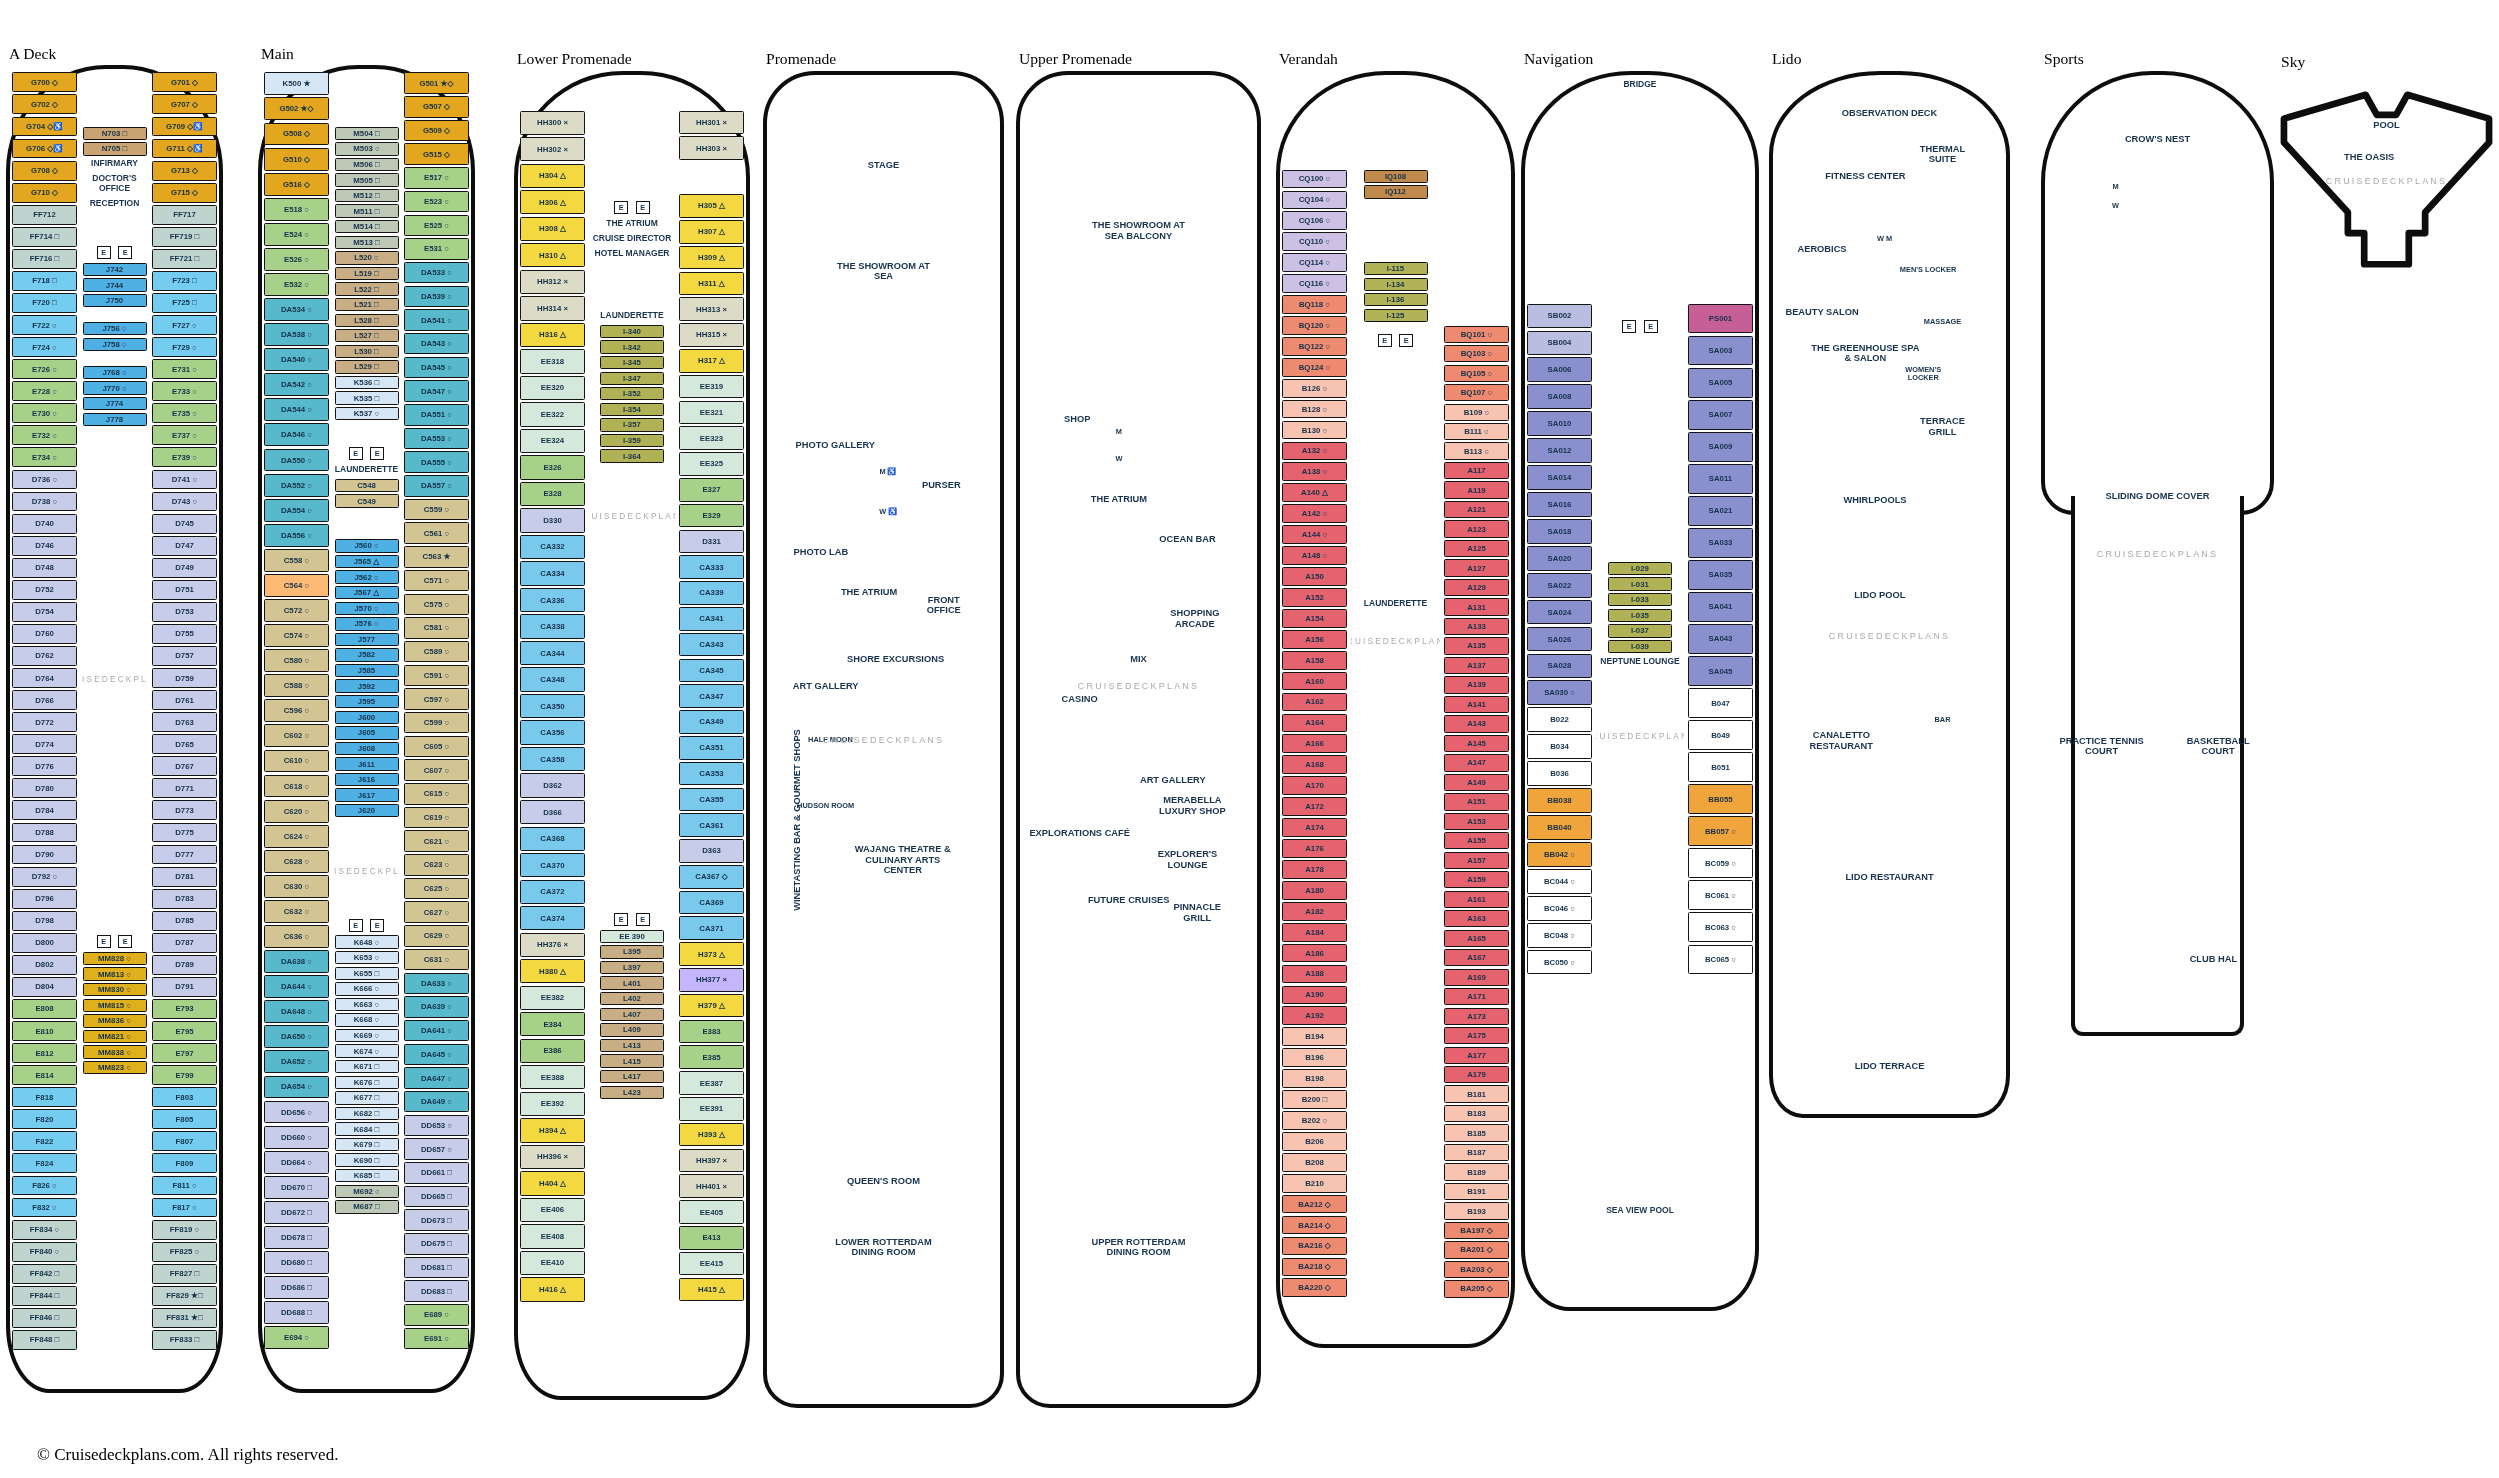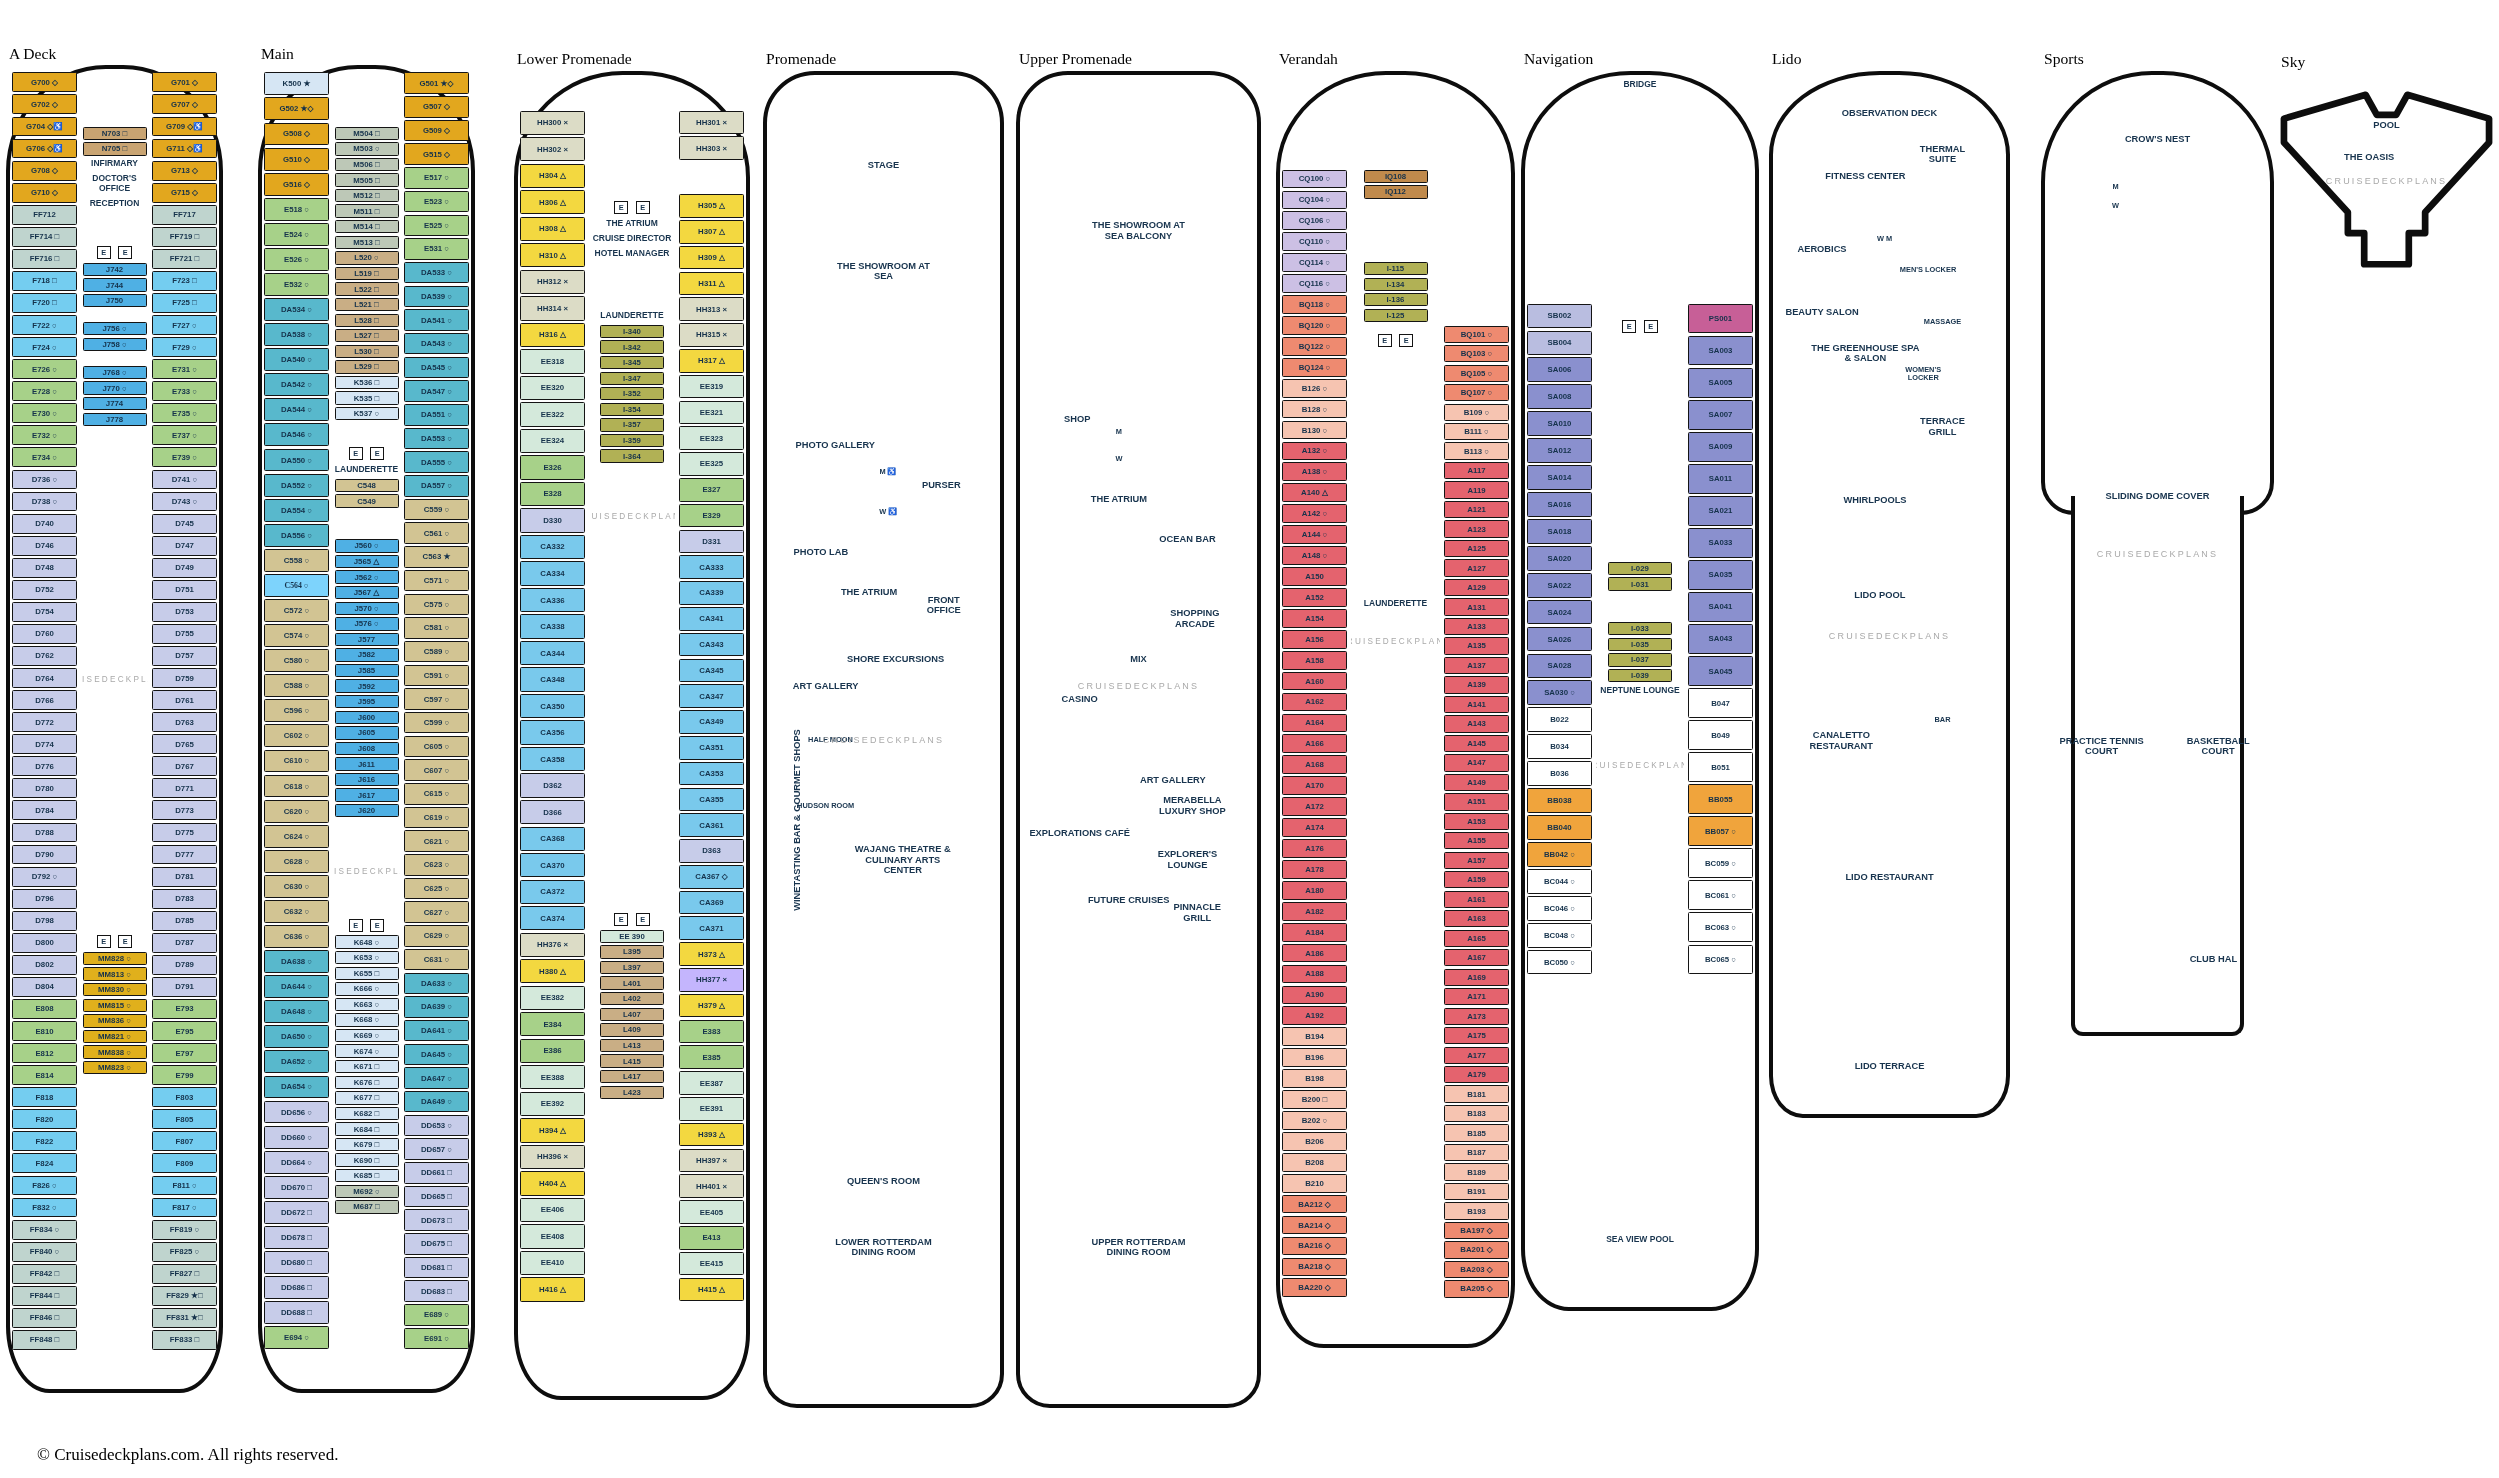--- a/index.html
+++ b/index.html
@@ -232,21 +232,21 @@
             <div class="cabin" style="background: rgb(88, 184, 204);">DA538 ○</div>
             <div class="cabin" style="background: rgb(88, 184, 204);">DA540 ○</div>
             <div class="cabin" style="background: rgb(88, 184, 204);">DA542 ○</div>
             <div class="cabin" style="background: rgb(88, 184, 204);">DA544 ○</div>
             <div class="cabin" style="background: rgb(88, 184, 204);">DA546 ○</div>
             <div class="cabin" style="background: rgb(88, 184, 204);">DA550 ○</div>
             <div class="cabin" style="background: rgb(88, 184, 204);">DA552 ○</div>
             <div class="cabin" style="background: rgb(88, 184, 204);">DA554 ○</div>
             <div class="cabin" style="background: rgb(88, 184, 204);">DA556 ○</div>
             <div class="cabin" style="background: rgb(210, 196, 147);">C558 ○</div>
-            <div class="cabin" style="background: #7dd3fc; font-family: Liberation Serif, serif;">C564 ○</div>
+            <div class="cabin" style="background: #fdba74;">C564 ○</div>
             <div class="cabin" style="background: rgb(210, 196, 147);">C572 ○</div>
             <div class="cabin" style="background: rgb(210, 196, 147);">C574 ○</div>
             <div class="cabin" style="background: rgb(210, 196, 147);">C580 ○</div>
             <div class="cabin" style="background: rgb(210, 196, 147);">C588 ○</div>
             <div class="cabin" style="background: rgb(210, 196, 147);">C596 ○</div>
             <div class="cabin" style="background: rgb(210, 196, 147);">C602 ○</div>
             <div class="cabin" style="background: rgb(210, 196, 147);">C610 ○</div>
             <div class="cabin" style="background: rgb(210, 196, 147);">C618 ○</div>
             <div class="cabin" style="background: rgb(210, 196, 147);">C620 ○</div>
             <div class="cabin" style="background: rgb(210, 196, 147);">C624 ○</div>
@@ -764,21 +764,21 @@
           <div class="mid">
             <div class="mvenue">BRIDGE</div>
             <div class="sp" style="flex: 0 0 223px;"></div>
             <div class="elev">
               <div class="ebox">E</div>
               <div class="ebox">E</div>
             </div>
             <div class="sp" style="flex: 0 0 223px;"></div>
             <div class="cabin" style="background: rgb(177, 177, 85); flex: 0 0 13.4px;">I-029</div>
             <div class="cabin" style="background: rgb(177, 177, 85); flex: 0 0 13.4px;">I-031</div>
-            <div class="cabin" style="background: rgb(177, 177, 85); flex: 0 0 13.4px; margin-top: 29px;">I-033</div>
+            <div class="cabin" style="background: rgb(177, 177, 85); flex: 0 0 13.4px;">I-033</div>
             <div class="cabin" style="background: rgb(177, 177, 85); flex: 0 0 13.4px;">I-035</div>
             <div class="cabin" style="background: rgb(177, 177, 85); flex: 0 0 13.4px;">I-037</div>
             <div class="cabin" style="background: rgb(177, 177, 85); flex: 0 0 13.4px;">I-039</div>
             <div class="mvenue">NEPTUNE LOUNGE</div>
             <div class="sp" style="flex: 0 0 59px;"></div>
             <div class="wm">CRUISEDECKPLANS</div>
             <div class="sp" style="flex: 0 0 460px;"></div>
             <div class="mvenue">SEA VIEW POOL</div>
           </div>
           <div class="side">

